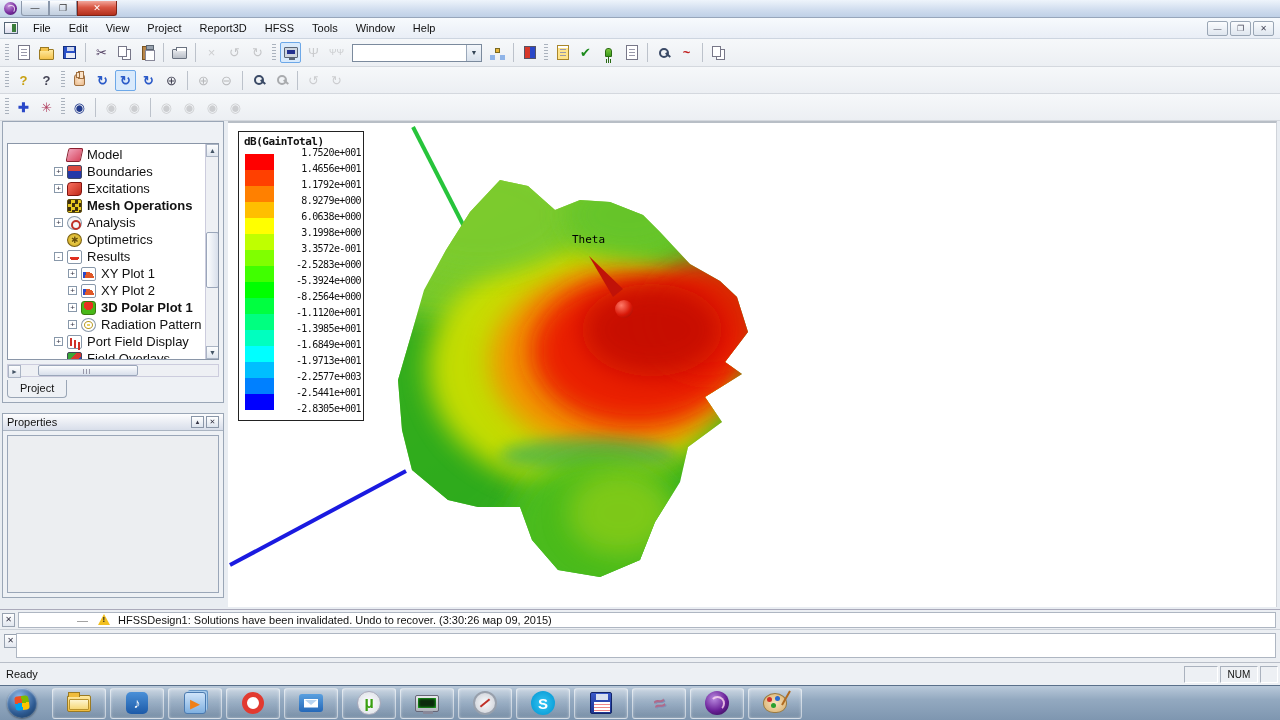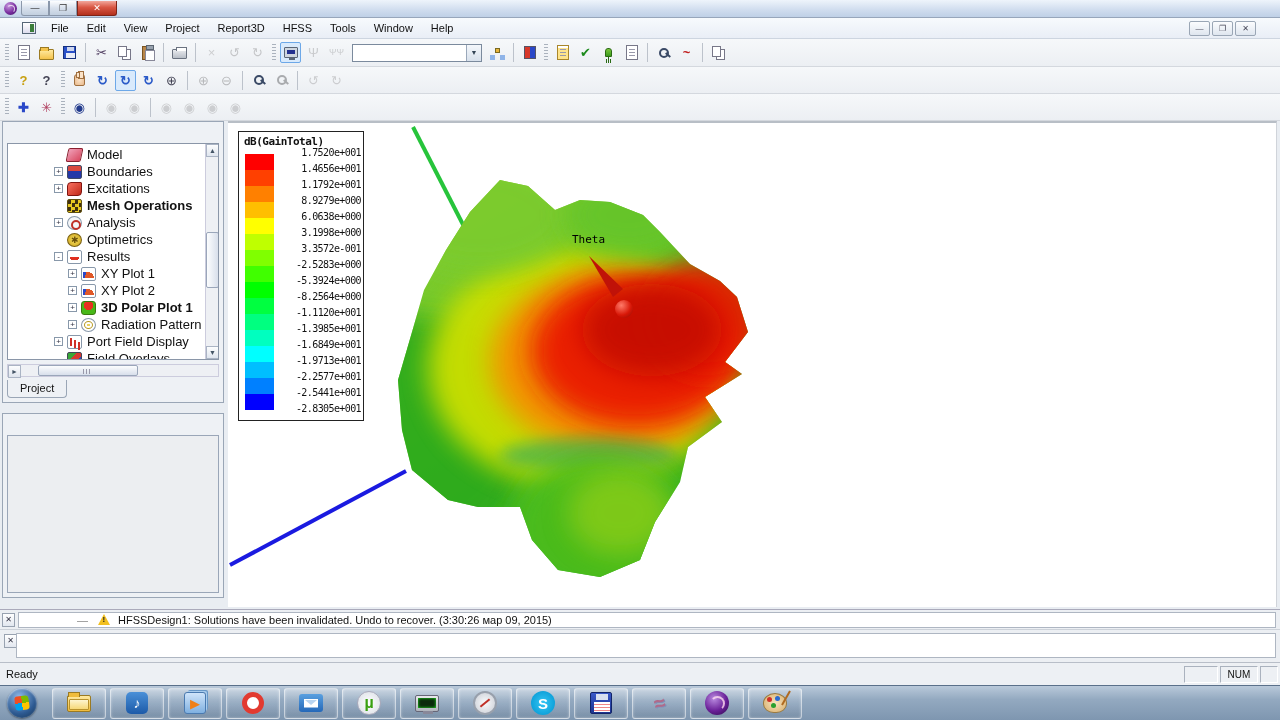--- a/index.html
+++ b/index.html
@@ -17,21 +17,21 @@
   .title-text{flex:1;font-size:11px;color:#222;white-space:nowrap;overflow:hidden}
   .winbtns{display:flex;height:15px;margin-right:2px}
   .wbtn{width:28px;height:15px;display:flex;align-items:center;justify-content:center;font-size:9px;color:#333;
     border:1px solid #8b98ab;border-top:none;background:linear-gradient(#fdfeff,#d7e0ec 50%,#c2cfdf);}
   .wbtn.min{border-radius:0 0 0 3px}
   .wbtn.close{width:40px;border-radius:0 0 3px 0;color:#fff;
     background:linear-gradient(#f2a79b,#d95744 45%,#b3301c);border-color:#7e2417}
 
   
   .menubar{position:absolute;left:0;top:18px;width:1280px;height:21px;background:linear-gradient(#f7fafd,#e9eef6);
-    border-bottom:1px solid #cdd5e0;display:flex;align-items:center;padding:0 20px}
+    border-bottom:1px solid #cdd5e0;display:flex;align-items:center;padding:0 2px}
   .mdi-ico{width:14px;height:12px;background:linear-gradient(#fff,#dde);border:1px solid #567;margin:0 6px 0 2px;position:relative}
   .mdi-ico::after{content:"";position:absolute;right:1px;top:1px;bottom:1px;width:4px;background:#3a7d3a}
   .menu-item{padding:2px 9px;cursor:default}
   .menubar .spacer{flex:1}
   .mdibtns{display:flex;gap:2px;margin-right:4px}
   .mdibtn{width:21px;height:15px;border:1px solid #9aa6b5;border-radius:2px;background:linear-gradient(#fbfcfe,#dfe6ef);
     display:flex;align-items:center;justify-content:center;font-size:8px;color:#445}
 
   
   .toolbar{position:absolute;left:0;width:1280px;background:linear-gradient(#f6f8fa,#eceff3);
@@ -497,20 +497,25 @@
     <div class="hsb">
       <div class="sb-btn lf">◄</div>
       <div class="thumb"></div>
       <div class="sb-btn rt">►</div>
     </div>
     <div class="ptab-row">
       <span class="ptab">Project</span>
     </div>
   </div>
   <div class="panel props">
+    <div class="p-head">
+      <span class="pt">Properties</span>
+      <span class="p-btn">▴</span>
+      <span class="p-btn">✕</span>
+    </div>
     <div class="props-body"></div>
   </div>
 </div>
 
 <div class="plot">
   <svg width="1049" height="486" viewBox="0 0 1049 486">
     <defs>
       <filter id="soft" x="-40%" y="-40%" width="180%" height="180%">
           <feGaussianBlur stdDeviation="13"></feGaussianBlur>
         </filter>
@@ -582,21 +587,21 @@
         <div class="lval" style="top: 79px;">6.0638e+000</div>
         <div class="lval" style="top: 95px;">3.1998e+000</div>
         <div class="lval" style="top: 111px;">3.3572e-001</div>
         <div class="lval" style="top: 127px;">-2.5283e+000</div>
         <div class="lval" style="top: 143px;">-5.3924e+000</div>
         <div class="lval" style="top: 159px;">-8.2564e+000</div>
         <div class="lval" style="top: 175px;">-1.1120e+001</div>
         <div class="lval" style="top: 191px;">-1.3985e+001</div>
         <div class="lval" style="top: 207px;">-1.6849e+001</div>
         <div class="lval" style="top: 223px;">-1.9713e+001</div>
-        <div class="lval" style="top: 239px;">-2.2577e+001</div>
+        <div class="lval" style="top: 239px;">-2.2577e+003</div>
         <div class="lval" style="top: 255px;">-2.5441e+001</div>
         <div class="lval" style="top: 271px;">-2.8305e+001</div>
       </div>
   </div>
 </div>
 
 <div class="msg1">
   <div class="mclose">✕</div>
   <div class="mstrip">
     <span class="mdash">—</span>

